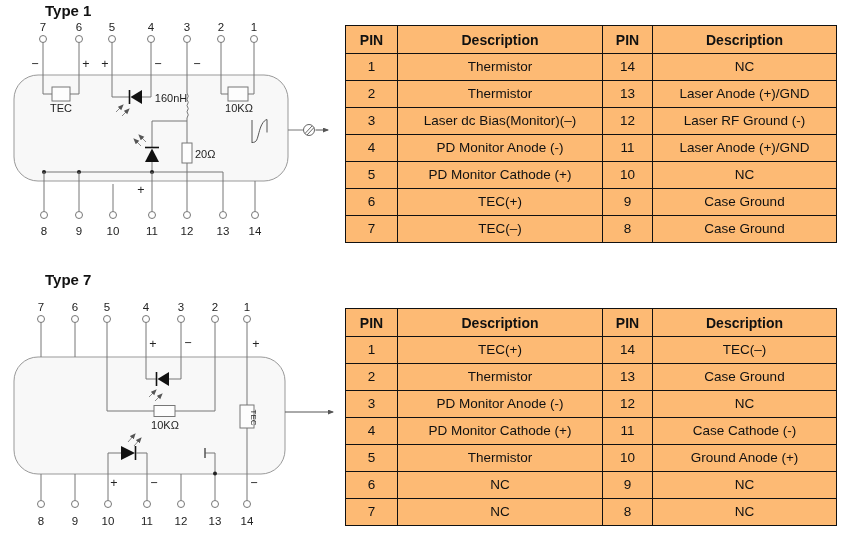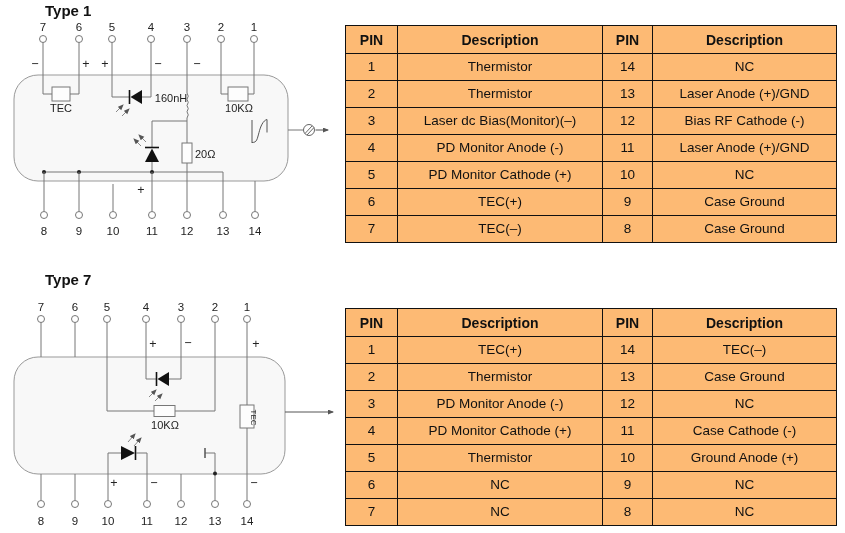--- a/index.html
+++ b/index.html
@@ -190,21 +190,21 @@
         <tr>
           <td>2</td>
           <td>Thermistor</td>
           <td>13</td>
           <td>Laser Anode (+)/GND</td>
         </tr>
         <tr>
           <td>3</td>
           <td>Laser dc Bias(Monitor)(–)</td>
           <td>12</td>
-          <td>Bias RF Cathode (-)</td>
+          <td>Laser RF Ground (-)</td>
         </tr>
         <tr>
           <td>4</td>
           <td>PD Monitor Anode (-)</td>
           <td>11</td>
           <td>Laser Anode (+)/GND</td>
         </tr>
         <tr>
           <td>5</td>
           <td>PD Monitor Cathode (+)</td>

